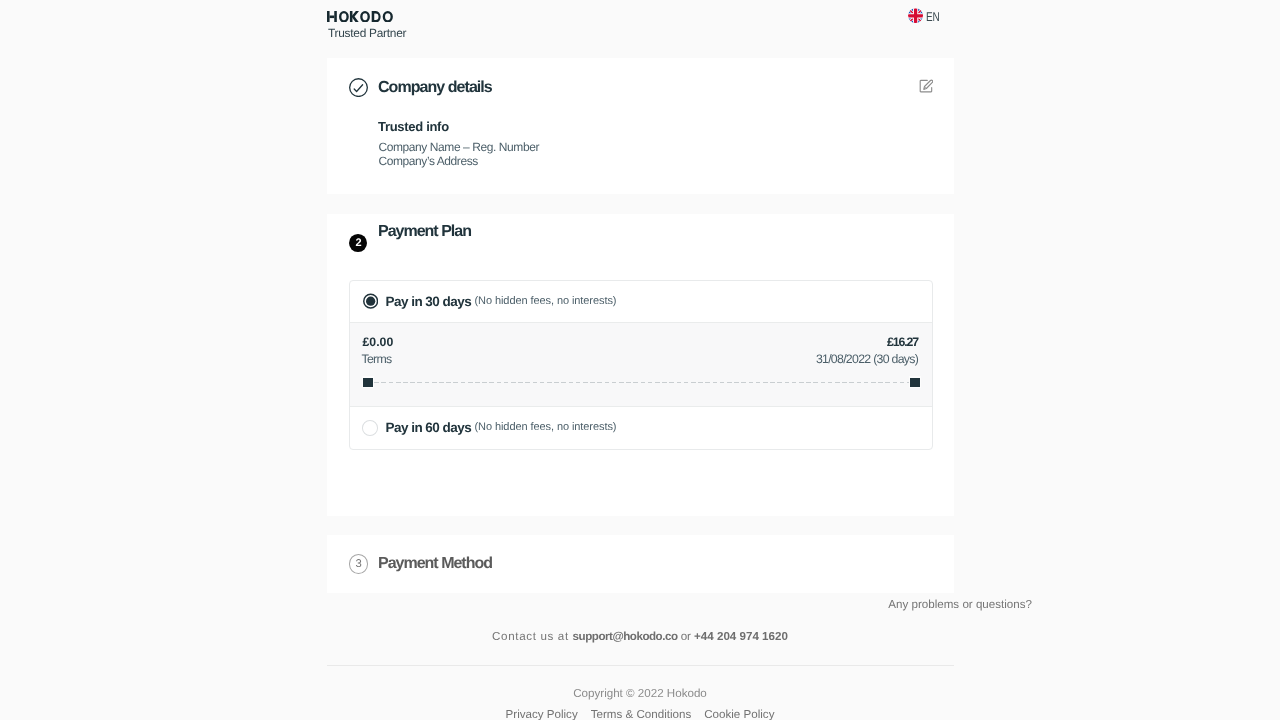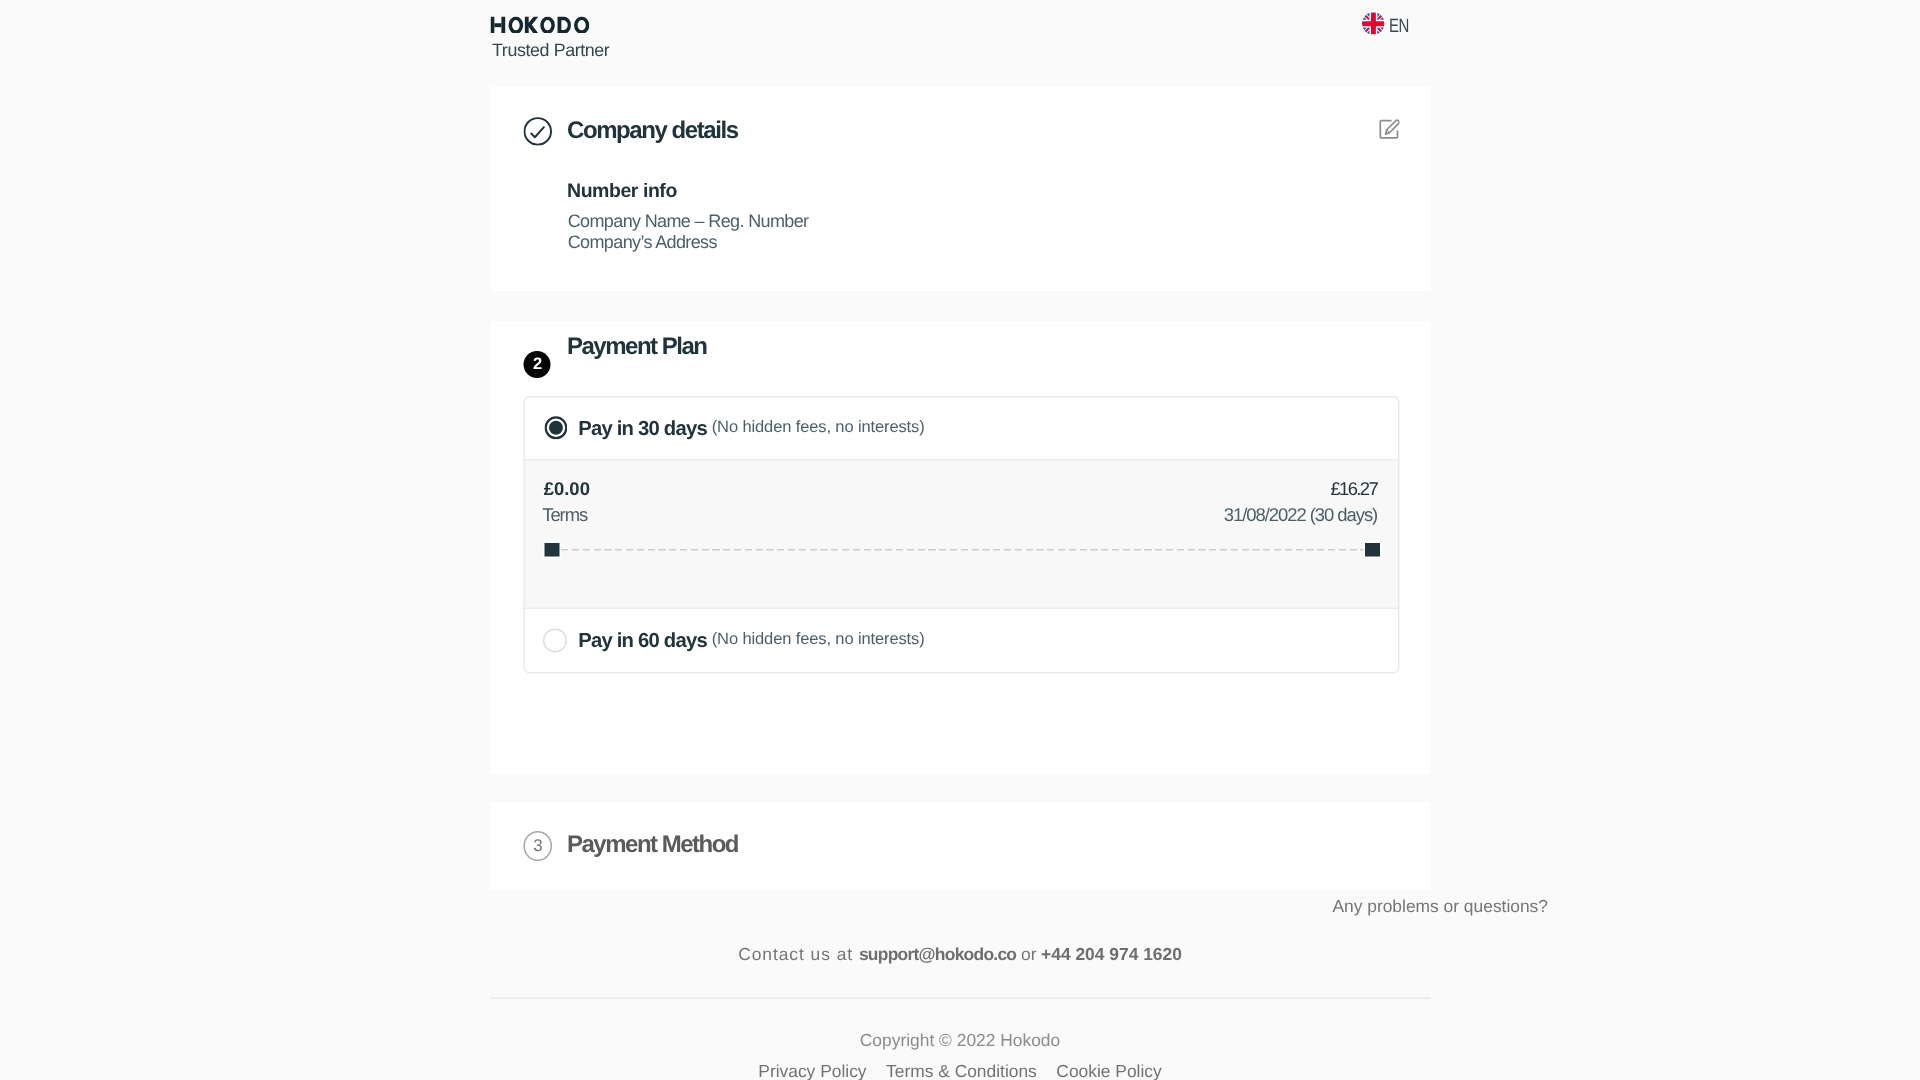--- a/index.html
+++ b/index.html
@@ -45,37 +45,37 @@
                letter-spacing:-0.42px; line-height:12px; }
 
   
   #card2 { top:214px; height:301.7px; }
   .c2-badge { position:absolute; left:349.4px; top:234.1px; width:17.8px; height:17.9px;
               border-radius:50%; background:#050505; }
   .c2-num { position:absolute; left:0; top:0; width:17.8px; height:17.9px; line-height:18.4px;
             text-align:center; font-size:11px; font-weight:bold; color:#fff; letter-spacing:-0.3px;}
   .c2-title { position:absolute; left:378px; top:224px; letter-spacing:-1px; }
 
-  .plan-box { position:absolute; left:349.3px; top:264px; width:584px;
+  .plan-box { position:absolute; left:349.3px; top:280px; width:584px;
               border:1px solid #e8eaeb; border-radius:4px; background:#fff; }
   .plan-opt { position:relative; height:40.8px; }
   .plan-opt.second { height:42.2px; }
   .radio-on { position:absolute; left:12.5px; top:11.8px; }
   .radio-off { position:absolute; left:11.6px; top:13.7px; width:16.3px; height:15.9px;
                border-radius:50%; border:1.25px solid #dcdfe1; background:#fff; }
   .plan-name { position:absolute; left:35.2px; top:14.1px; font-size:13.5px; font-weight:bold;
                letter-spacing:-0.52px; line-height:13.5px; }
   .plan-note { position:absolute; top:15.2px; font-size:11px; color:#4c5f69;
                letter-spacing:-0.08px; line-height:11px; }
 
-  .plan-detail { position:relative; height:100px; background:#f8f8f9;
+  .plan-detail { position:relative; height:85px; background:#f8f8f9;
                  border-top:1px solid #eaecec; border-bottom:1px solid #eaecec; }
   .amt-l { position:absolute; left:12.2px; top:13.1px; font-size:12.3px; font-weight:bold;
            letter-spacing:0px; line-height:12.3px; }
-  .amt-r { position:absolute; right:14.3px; top:13.1px; font-size:12.3px; font-weight:normal;
+  .amt-r { position:absolute; right:14.3px; top:13.1px; font-size:12.3px; font-weight:bold;
            letter-spacing:-1.1px; line-height:12.3px; }
   .dt-l  { position:absolute; left:11.2px; top:30.5px; font-size:12.3px; color:#4c5f69;
            letter-spacing:-0.7px; line-height:12.3px; }
   .dt-r  { position:absolute; right:14.2px; top:30.5px; font-size:12.3px; color:#4c5f69;
            letter-spacing:-0.7px; line-height:12.3px; }
   .tl-line { position:absolute; left:17px; right:17px; top:59.3px; height:1px;
              background:repeating-linear-gradient(to right, #c9ced1 0 4.7px, rgba(0,0,0,0) 4.7px 7.2px); }
   .tl-halo { position:absolute; top:53.4px; width:12.4px; height:12.3px; background:#fdfdfd; }
   .tl-halo.l { left:11.5px; }
   .tl-halo.r { right:11px; }
@@ -172,21 +172,21 @@
   <div class="card-title c1-title">Company details</div>
   <button class="edit-btn">
     <svg width="14.1" height="14.3" viewBox="0 0 14 14" xmlns="http://www.w3.org/2000/svg">
       <g fill="none" stroke="#8c8c8c" stroke-width="1.12" stroke-linecap="round" stroke-linejoin="round">
         <path d="M8.2 1.3 L1.75 1.3 A0.55 0.55 0 0 0 1.2 1.85 L1.2 12.15 A0.55 0.55 0 0 0 1.75 12.7 L12.05 12.7 A0.55 0.55 0 0 0 12.6 12.15 L12.6 8.3"></path>
         <path d="M4.75 10.25 L5.45 7.35 L11.4 1.4 A1.3 1.3 0 0 1 13.25 3.25 L7.3 9.35 Z"></path>
         <path d="M5.45 7.35 L7.3 9.35" stroke-width="0.72"></path>
       </g>
     </svg>
   </button>
-  <div class="sub-label">Number info</div>
+  <div class="sub-label">Trusted info</div>
   <div class="sub-line1">Company Name – Reg. Number</div>
   <div class="sub-line2">Company’s Address</div>
 
   <div class="card" id="card2"></div>
   <div class="c2-badge">
     <span class="c2-num">2</span>
   </div>
   <div class="card-title c2-title">Payment Plan</div>
 
   <div class="plan-box">

